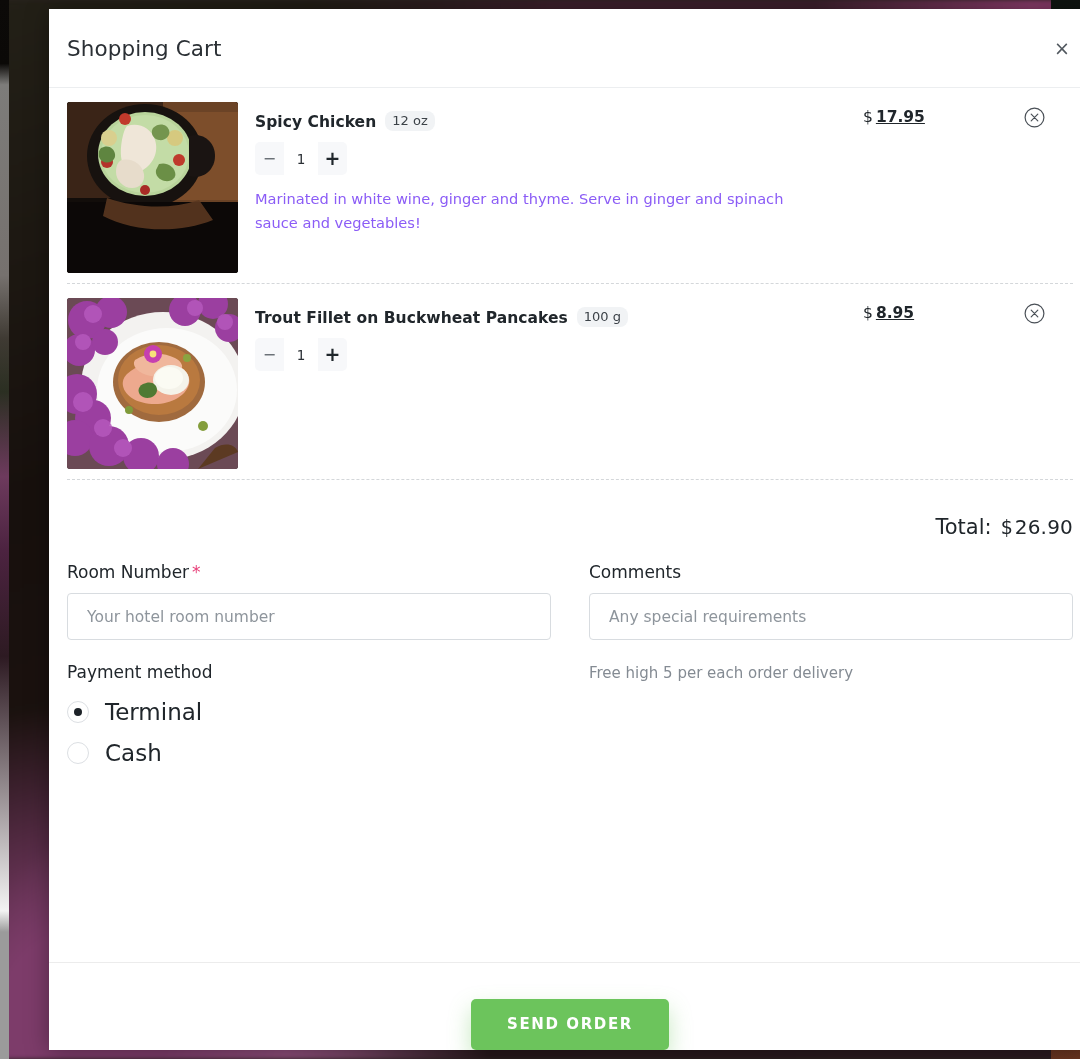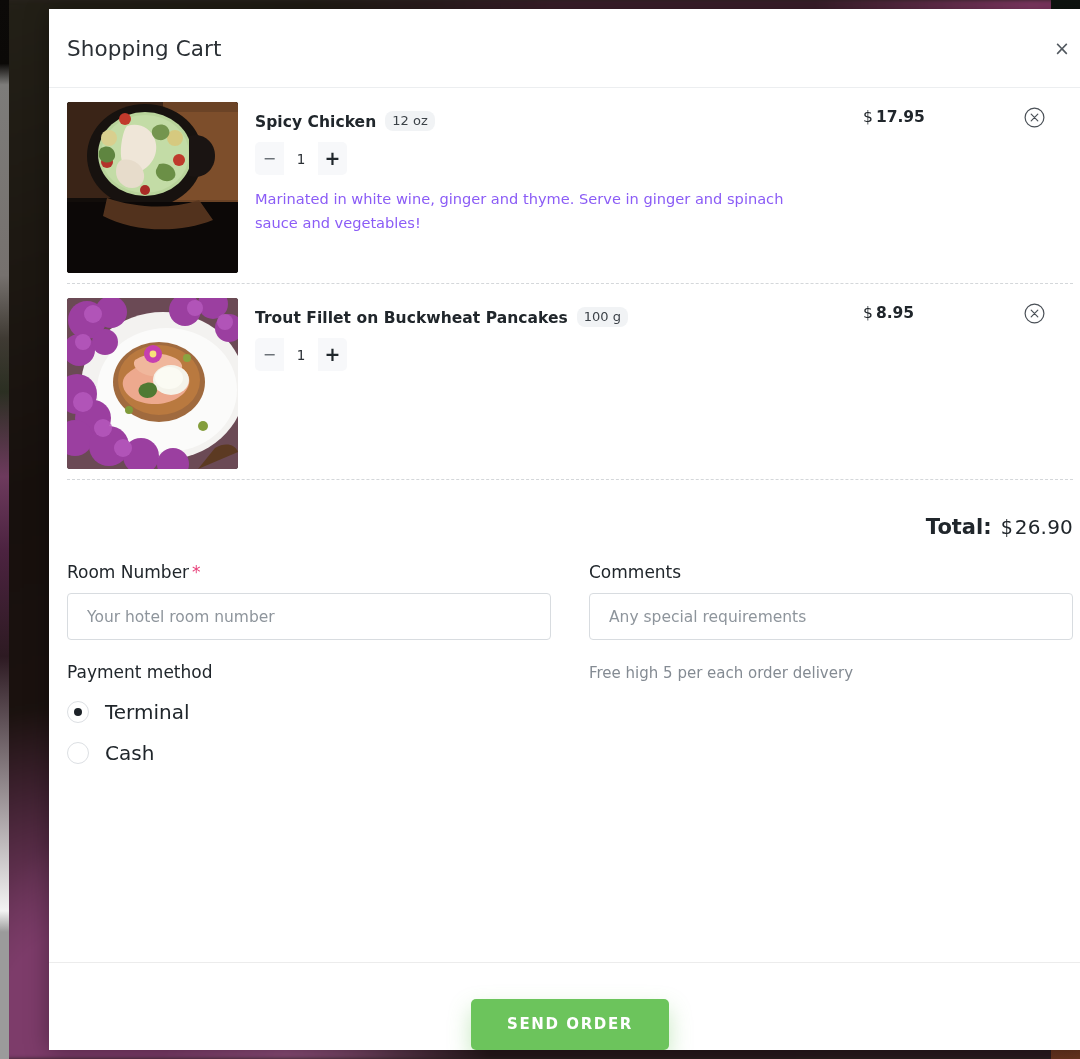--- a/index.html
+++ b/index.html
@@ -186,21 +186,21 @@
 
   .item-price {
     flex: 0 0 150px;
     text-align: left;
     padding-top: 6px;
     font-size: 15.5px;
     color: #20262b;
     white-space: nowrap;
   }
   .item-price .cur { font-weight: 400; margin-right: 3px; }
-  .item-price .amt { font-weight: 700; }
+  .item-price .amt { font-weight: 700; text-decoration: underline; }
 
   .item-remove {
     flex: 0 0 60px;
     padding-top: 5px;
     display: flex;
     justify-content: flex-end;
     padding-right: 28px;
   }
   .remove-btn {
     width: 21px; height: 21px;
@@ -209,21 +209,21 @@
   }
   .remove-btn svg { display: block; }
 
   
   .total-row {
     text-align: right;
     padding: 35px 0 23px 0;
     font-size: 21px;
     color: #20262b;
   }
-  .total-row .tlabel { font-weight: 700; }
+  .total-row .tlabel { font-weight: 400; }
   .total-row .tcur { font-weight: 500; margin: 0 2px 0 9px; font-size: 19px; }
   .total-row .tamt { font-weight: 400; font-size: 20px; letter-spacing: .2px; }
 
   
   .form-grid {
     display: flex;
     gap: 38px;
   }
   .form-col { flex: 1 1 0; min-width: 0; }
 
@@ -271,21 +271,21 @@
     flex: 0 0 22px;
   }
   .radio .dot {
     width: 8px; height: 8px; border-radius: 50%;
     background: #1d2328;
     display: none;
   }
   .radio.checked .dot { display: block; }
   .radio-label {
     margin-left: 16px;
-    font-size: 20px;
+    font-size: 23px;
     color: #20262b;
   }
 
   .delivery-note {
     margin-top: 24px;
     font-size: 15px;
     color: #848b93;
   }
 
   

